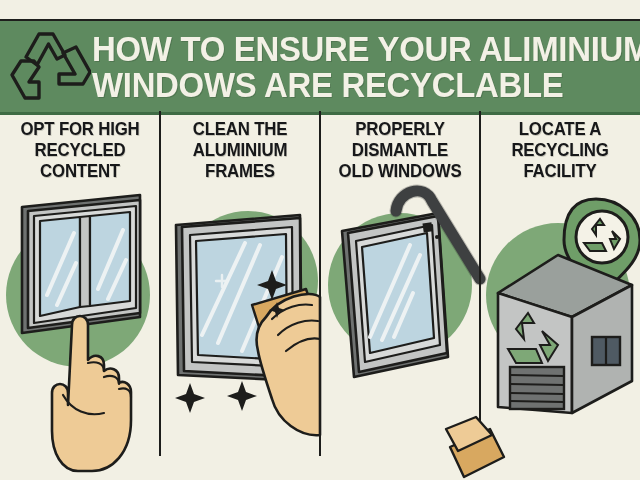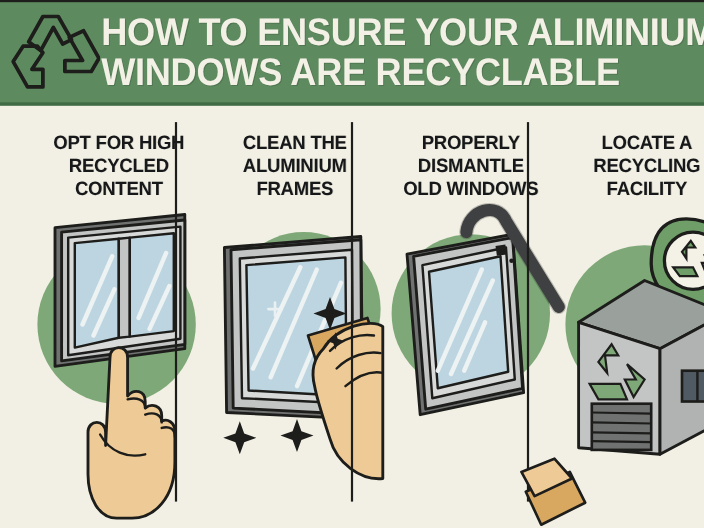--- a/index.html
+++ b/index.html
@@ -18,21 +18,21 @@
     width: 640px;
     height: 480px;
     background: #f2f0e4;
     overflow: hidden;
   }
 
   
   .banner {
     position: absolute;
     left: 0;
-    top: 0;
+    top: 19px;
     width: 640px;
     height: 96px;
     background: #5e8a5f;
     border-top: 2px solid #1e1e1c;
     border-bottom: 3px solid #3f6b44;
     box-sizing: border-box;
     display: flex;
     align-items: center;
   }
   .banner-icon {
@@ -70,21 +70,20 @@
     top: 111px;
     width: 640px;
     height: 369px;
     display: flex;
   }
   .col {
     position: relative;
     width: 160px;
     height: 369px;
     box-sizing: border-box;
-    margin-left: 28px;
   }
   .col-divider {
     position: absolute;
     top: 0;
     width: 2px;
     height: 345px;
     background: #1d1d1b;
   }
   .col-heading {
     position: absolute;

